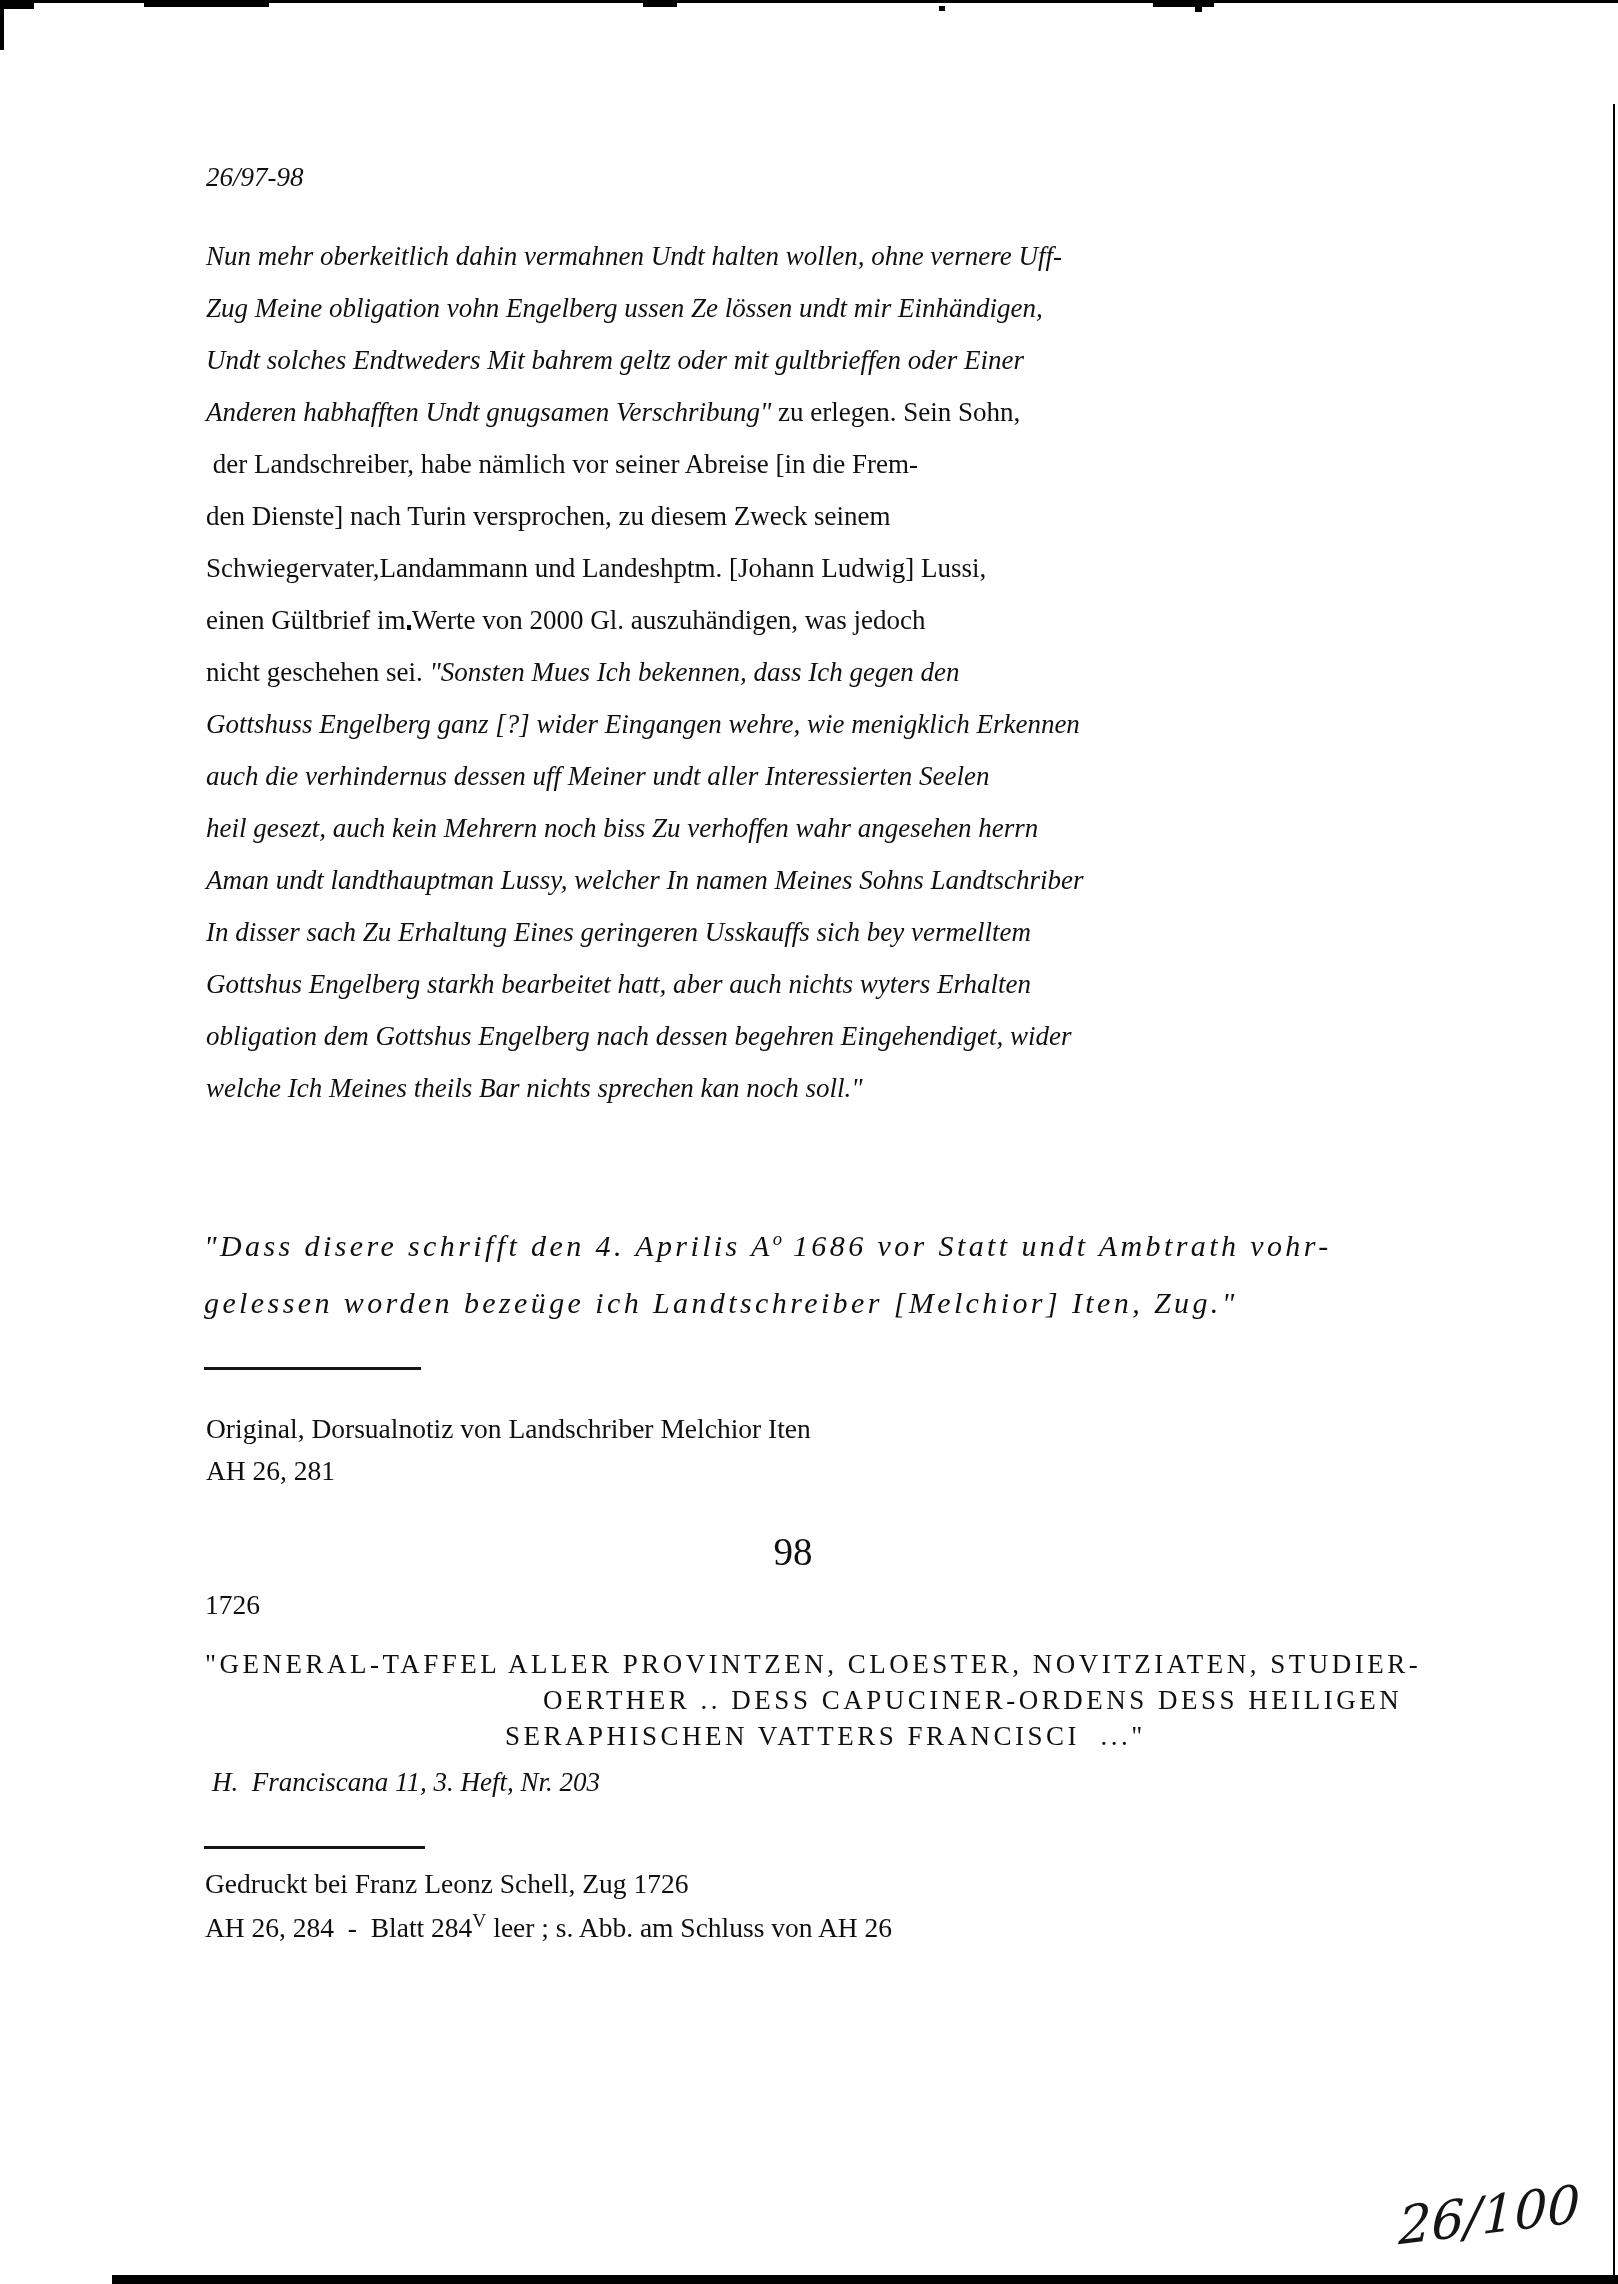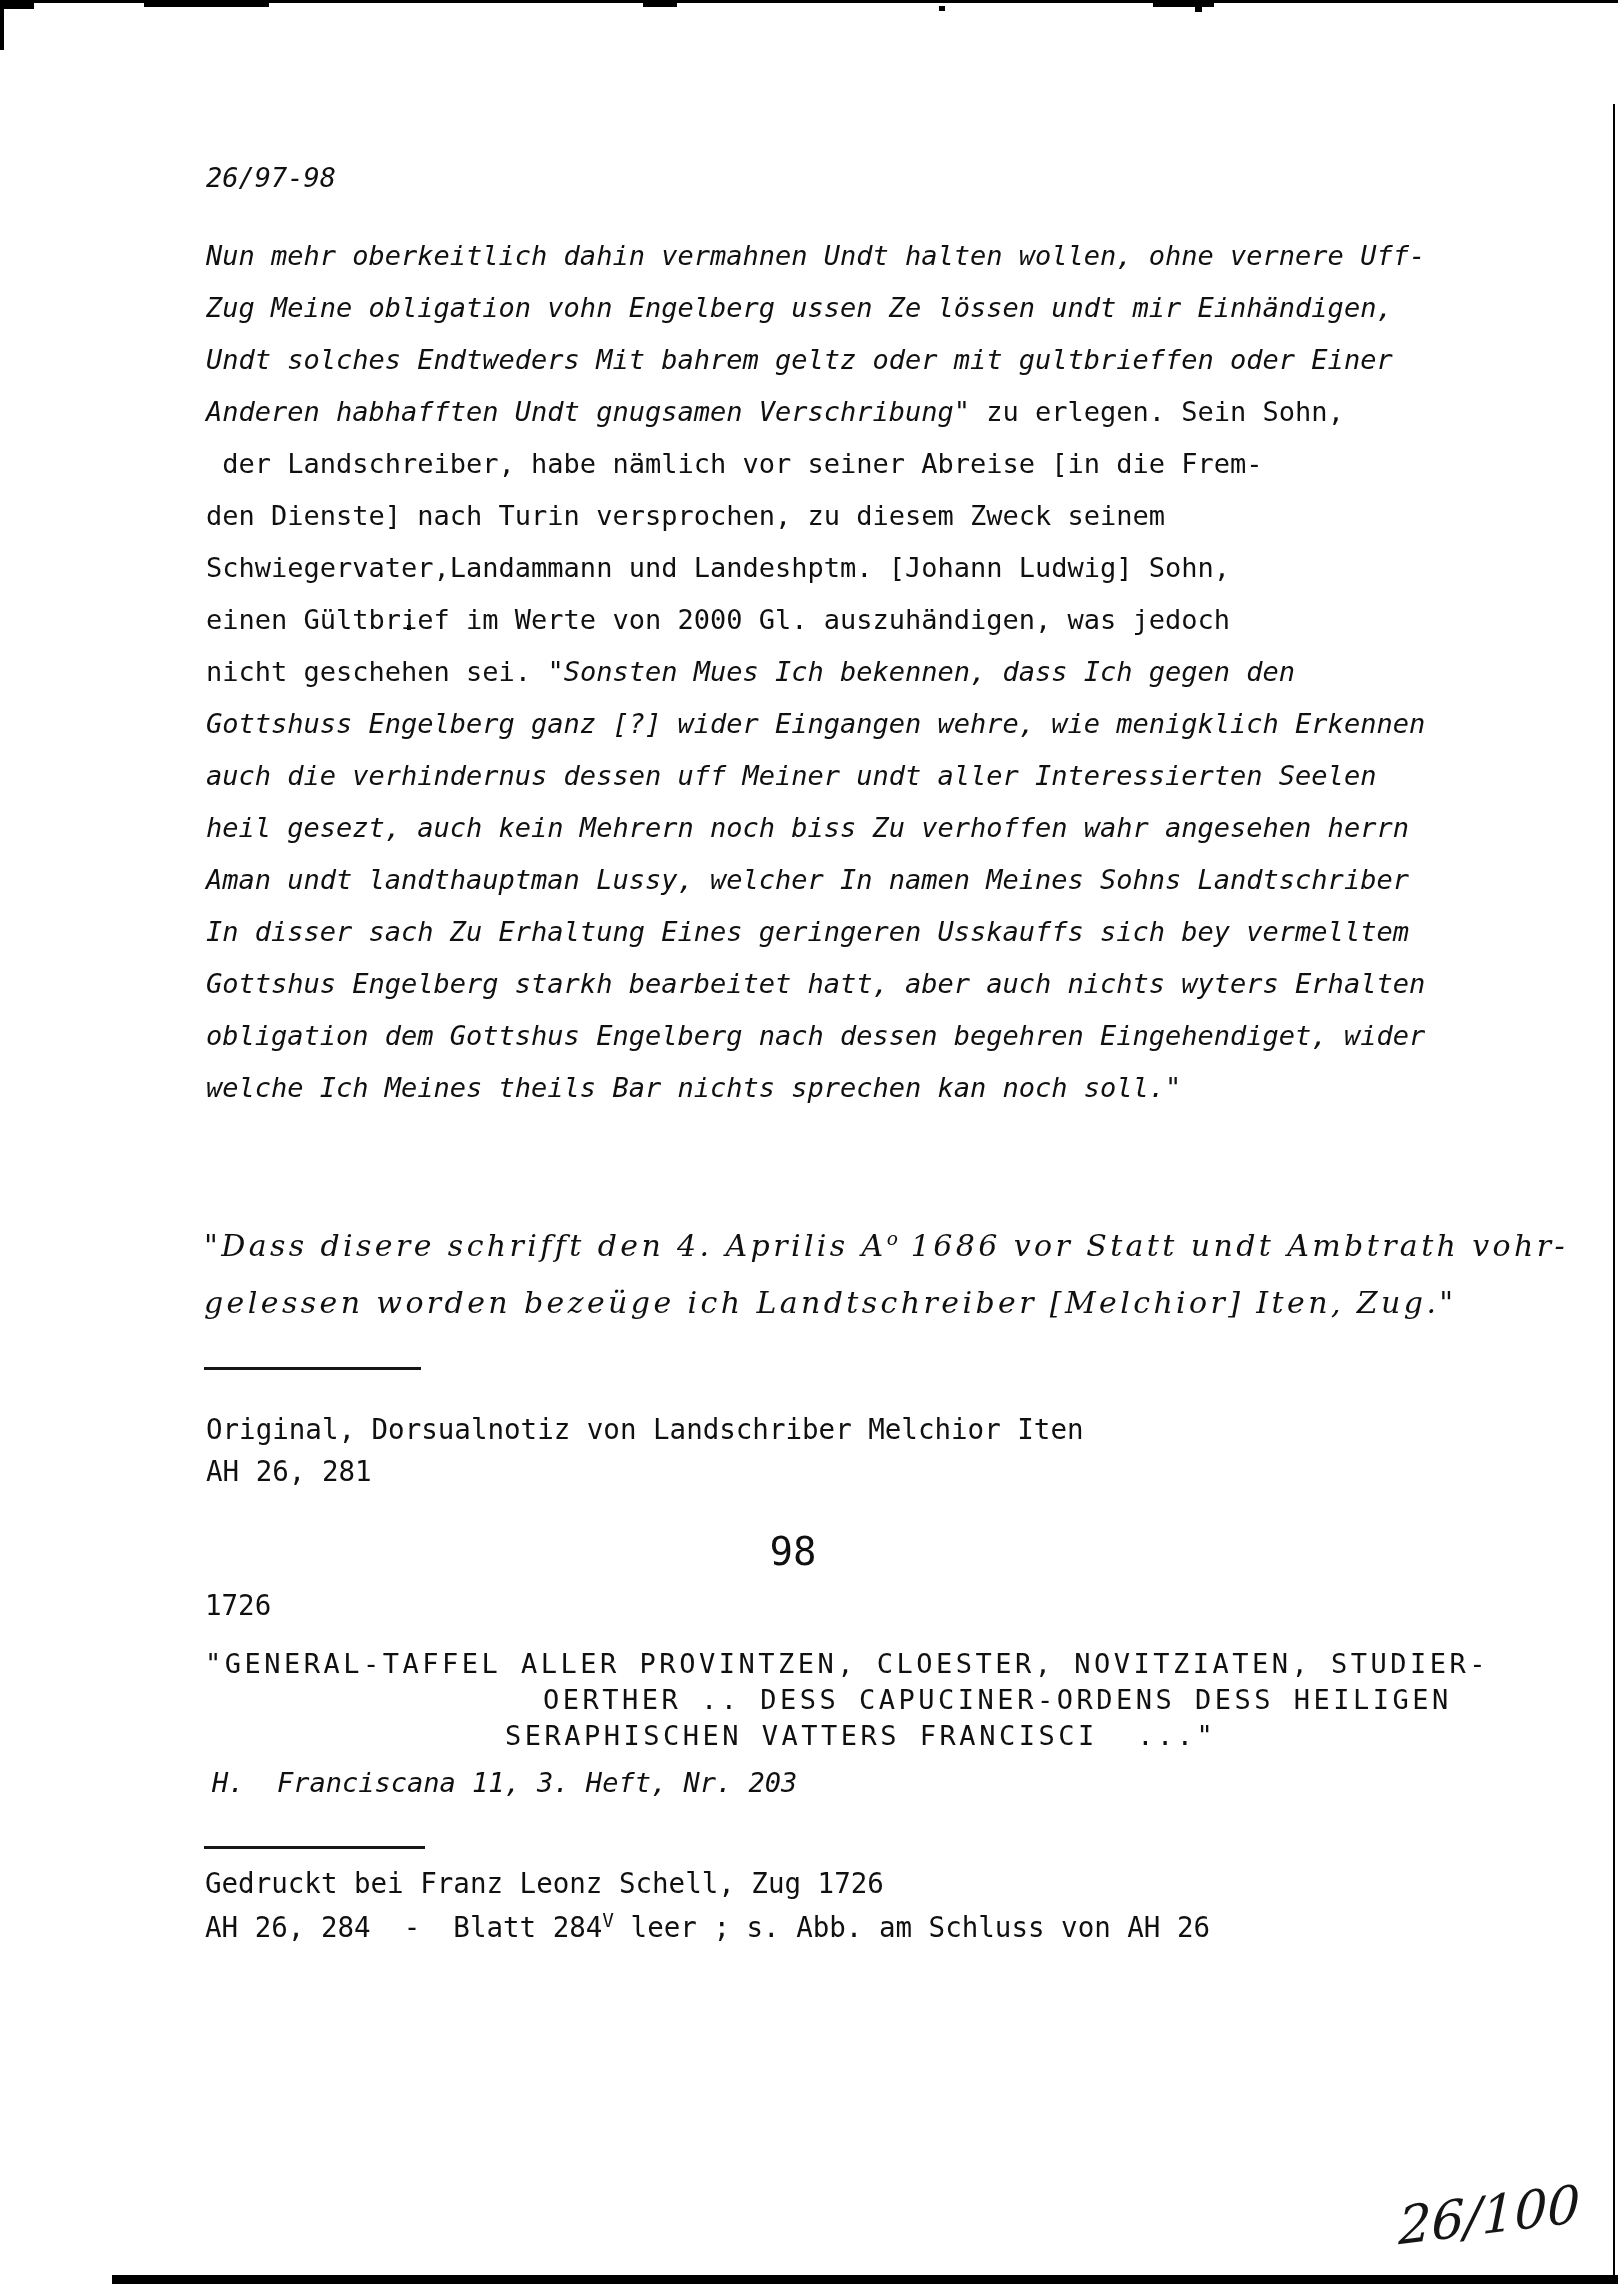--- a/index.html
+++ b/index.html
@@ -5,21 +5,21 @@
   html,body { margin:0; padding:0; background:#888; }
   .page {
     position:relative;
     width:1618px; height:2284px;
     background:#ffffff;
     overflow:hidden;
     font-family:"DejaVu Sans Mono","Liberation Mono",monospace;
     color:#101010;
   }
   .it { font-style:italic; }
-  .ln { white-space:pre; }
+  .ln { white-space:pre;font-family:Liberation Serif, serif; }
 
   #refnum   { position:absolute; left:206px; top:162px;  font-size:27px; }
   #body     { position:absolute; left:206px; top:230px;  font-size:27px; line-height:52px; }
   #scriptq  { position:absolute; left:204px; top:1210px;
               font-family:"DejaVu Serif","Liberation Serif",serif; font-style:italic;
               font-size:30px; line-height:57px; letter-spacing:3.4px; }
   #scriptq sup { font-size:18.6px; letter-spacing:0; vertical-align:super; }
 
   .rule { position:absolute; height:3.2px; background:#161616; }
   #rule1 { left:204px; top:1367px; width:217px; }
@@ -74,21 +74,21 @@
 
   <div id="refnum" class="it ln">26/97-98</div>
 
   <div id="body">
     <div class="ln it">Nun mehr oberkeitlich dahin vermahnen Undt halten wollen, ohne vernere Uff-</div>
     <div class="ln it">Zug Meine obligation vohn Engelberg ussen Ze lössen undt mir Einhändigen,</div>
     <div class="ln it">Undt solches Endtweders Mit bahrem geltz oder mit gultbrieffen oder Einer</div>
     <div class="ln"><span class="it">Anderen habhafften Undt gnugsamen Verschribung" </span><span>zu erlegen. Sein Sohn,</span></div>
     <div class="ln"> der Landschreiber, habe nämlich vor seiner Abreise [in die Frem-</div>
     <div class="ln">den Dienste] nach Turin versprochen, zu diesem Zweck seinem</div>
-    <div class="ln">Schwiegervater,Landammann und Landeshptm. [Johann Ludwig] Sohn,</div>
+    <div class="ln">Schwiegervater,Landammann und Landeshptm. [Johann Ludwig] Lussi,</div>
     <div class="ln">einen Gültbrief im Werte von 2000 Gl. auszuhändigen, was jedoch</div>
     <div class="ln"><span>nicht geschehen sei. </span><span class="it">"Sonsten Mues Ich bekennen, dass Ich gegen den</span></div>
     <div class="ln it">Gottshuss Engelberg ganz [?] wider Eingangen wehre, wie menigklich Erkennen</div>
     <div class="ln it">auch die verhindernus dessen uff Meiner undt aller Interessierten Seelen</div>
     <div class="ln it">heil gesezt, auch kein Mehrern noch biss Zu verhoffen wahr angesehen herrn</div>
     <div class="ln it">Aman undt landthauptman Lussy, welcher In namen Meines Sohns Landtschriber</div>
     <div class="ln it">In disser sach Zu Erhaltung Eines geringeren Usskauffs sich bey vermelltem</div>
     <div class="ln it">Gottshus Engelberg starkh bearbeitet hatt, aber auch nichts wyters Erhalten</div>
     <div class="ln it">obligation dem Gottshus Engelberg nach dessen begehren Eingehendiget, wider</div>
     <div class="ln it">welche Ich Meines theils Bar nichts sprechen kan noch soll."</div>

